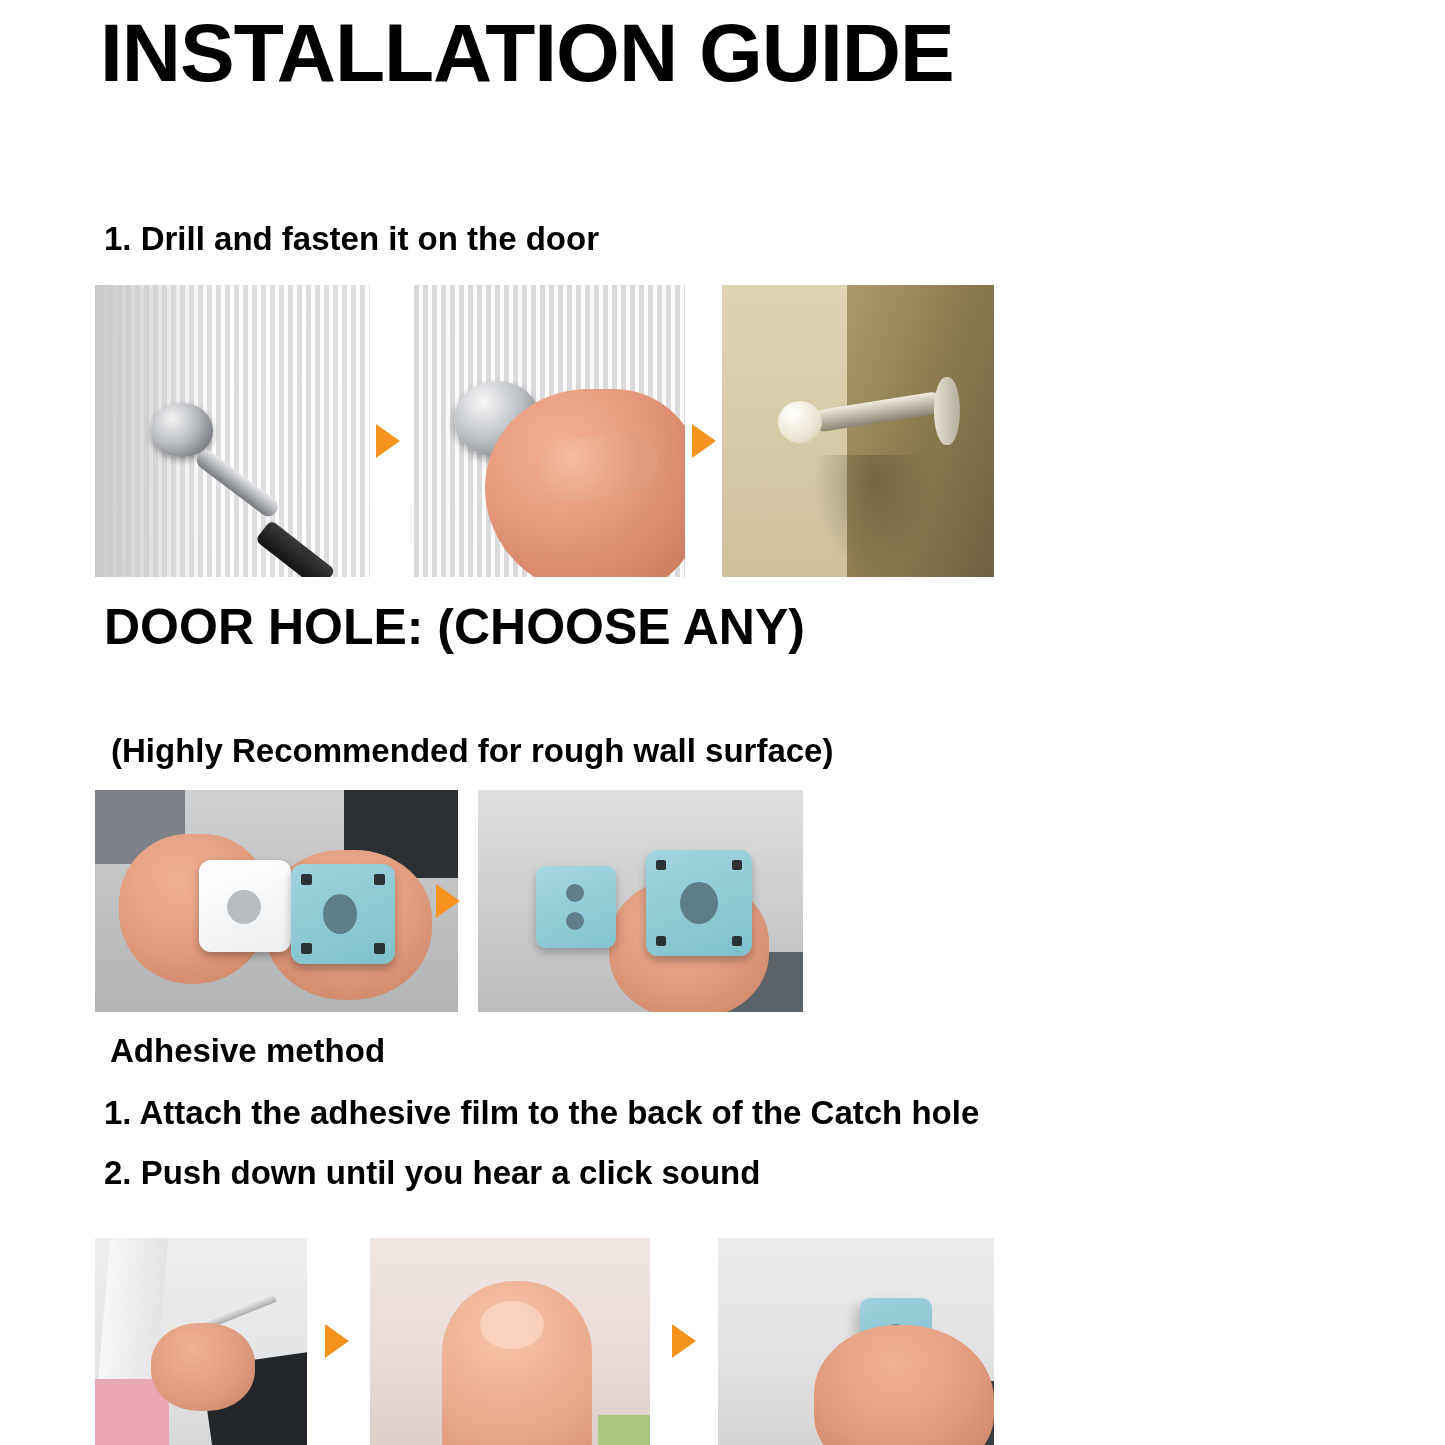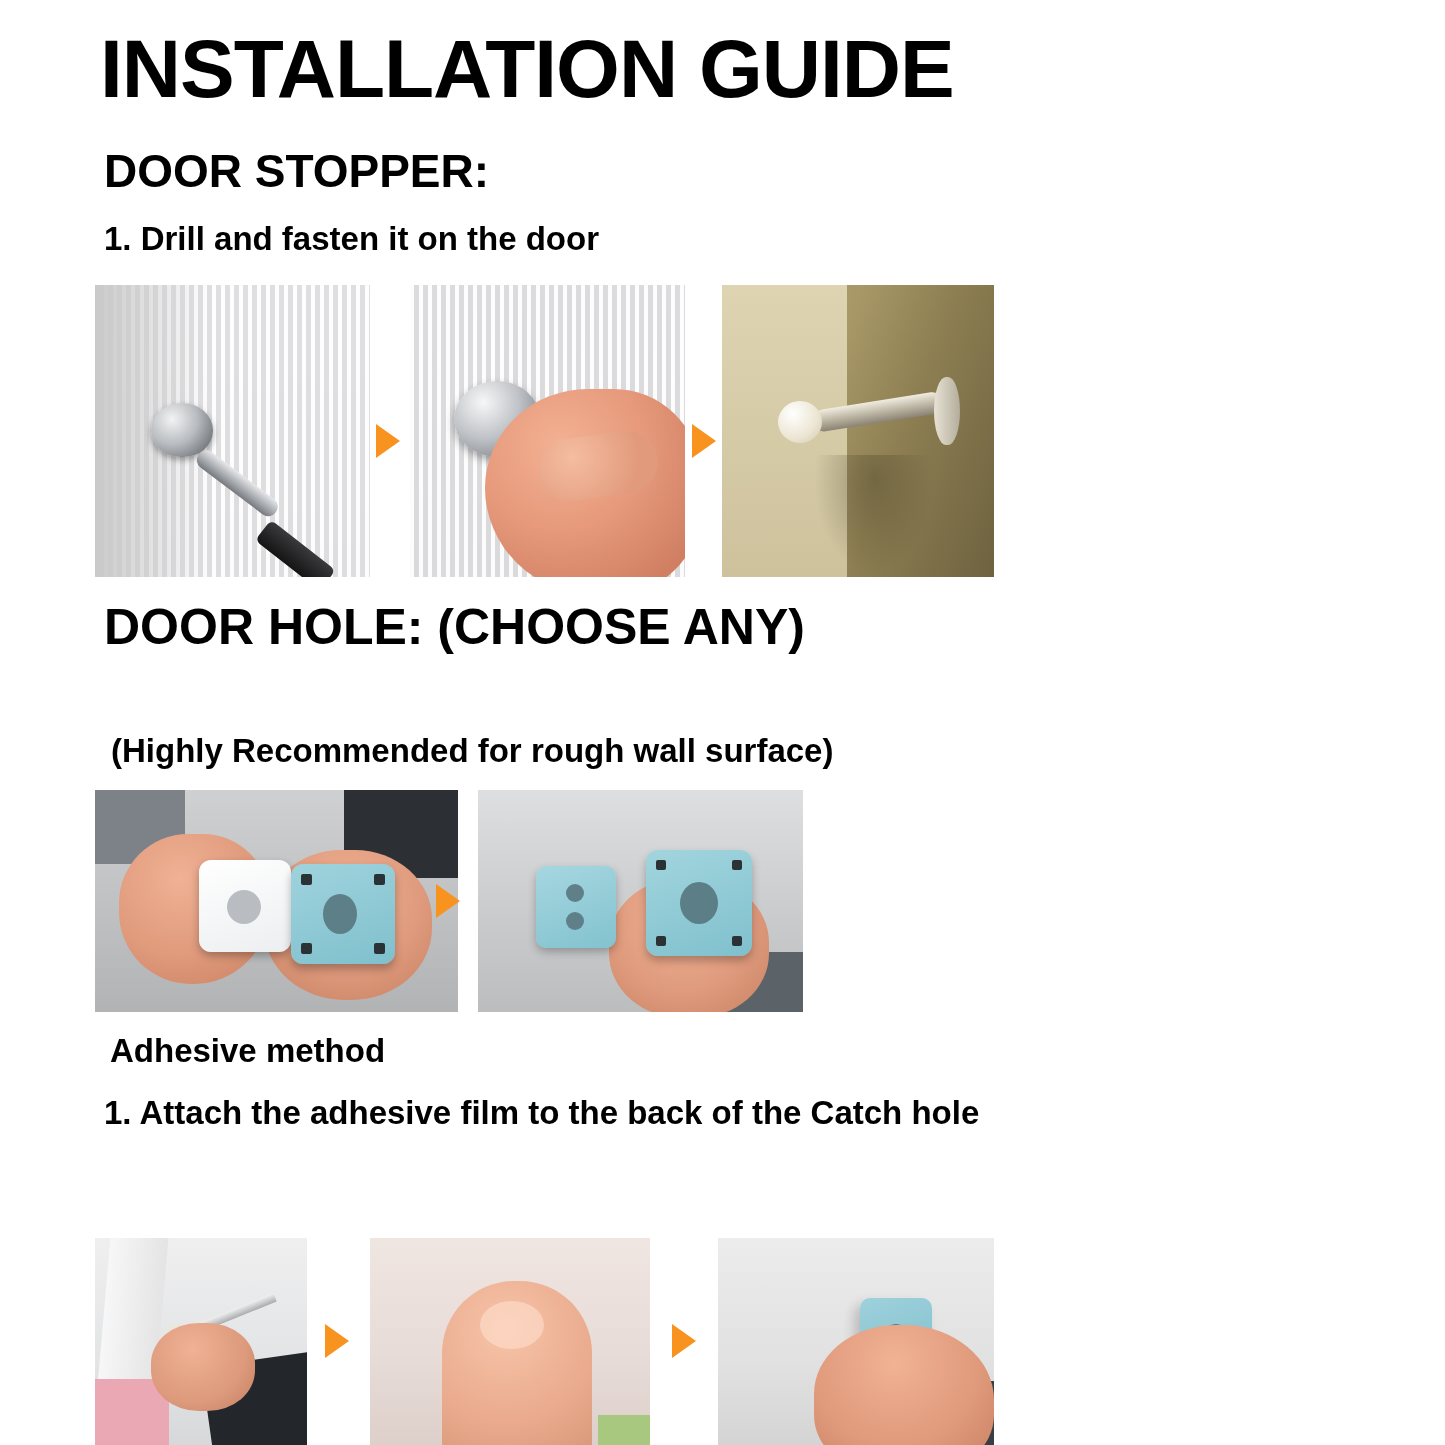--- a/index.html
+++ b/index.html
@@ -19,21 +19,21 @@
     position: relative;
     width: 1445px;
     height: 1445px;
     background: #ffffff;
   }
 
   
   .main-title {
     position: absolute;
     left: 100px;
-    top: 28px;
+    top: 12px;
     font-size: 82px;
     font-weight: bold;
     letter-spacing: -1px;
     line-height: 1;
     white-space: nowrap;
   }
   .section-title {
     position: absolute;
     font-weight: bold;
     white-space: nowrap;
@@ -249,21 +249,20 @@
   .p8 .hand { position: absolute; left: 96px; bottom: -30px; width: 180px; height: 150px; border-radius: 46% 50% 40% 40%; background: radial-gradient(circle at 45% 25%, #f1b294 0%, #e09a7c 55%, #c67f60 100%); }
   .p8 .sleeve { position: absolute; right: -16px; bottom: -16px; width: 120px; height: 80px; background: #3a3d41; border-radius: 30px 0 0 0; }
 </style>
 </head>
 <body>
 
 <div class="page">
 
   <div class="main-title">INSTALLATION GUIDE</div>
 
-  <div class="section-title door-stopper-title">DOOR STOPPER:</div>
   <div class="step-line" style="left:104px; top:222px;">1. Drill and fasten it on the door</div>
 
   <div class="photo p1">
     <div class="bg"></div>
     <div class="wallshadow"></div>
     <div class="knob"></div>
     <div class="shaft"></div>
     <div class="tool"></div>
   </div>
   <div class="arrow" style="left:376px; top:424px;"></div>
@@ -320,20 +319,21 @@
       <div class="hole"></div>
       <div class="nub" style="left:10px; top:10px;"></div>
       <div class="nub" style="right:10px; top:10px;"></div>
       <div class="nub" style="left:10px; bottom:10px;"></div>
       <div class="nub" style="right:10px; bottom:10px;"></div>
     </div>
   </div>
 
   <div class="sub-line" style="left:110px; top:1034px;">Adhesive method</div>
   <div class="step-line" style="left:104px; top:1096px;">1. Attach the adhesive film to the back of the Catch hole</div>
+  <div class="step-line" style="left:104px; top:1156px;">2. Push down until you hear a click sound</div>
 
   <div class="photo p6">
     <div class="bg"></div>
     <div class="door"></div>
     <div class="pink"></div>
     <div class="green"></div>
     <div class="drillrod"></div>
     <div class="drillTip"></div>
     <div class="sleeve"></div>
     <div class="hand"></div>

